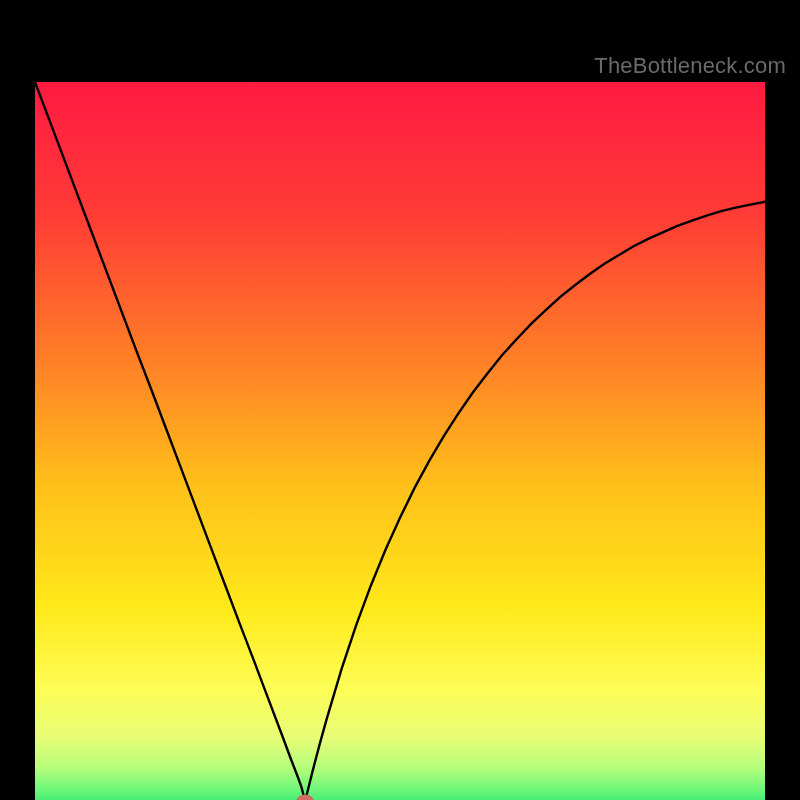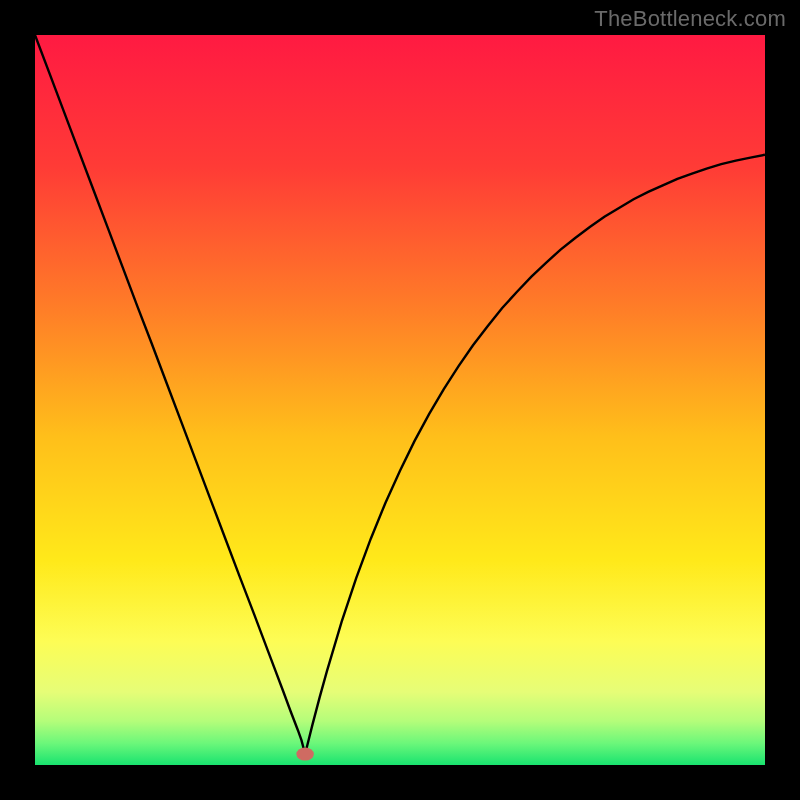--- a/index.html
+++ b/index.html
@@ -9,20 +9,21 @@
     height: 800px;
     background: #000;
     overflow: hidden;
     font-family: Arial, Helvetica, sans-serif;
   }
   .container {
     position: relative;
     width: 800px;
     height: 580px;
     background: #000;
+    margin-top: 47px;
   }
   .plot-area {
     position: absolute;
     left: 35px;
     top: 35px;
     width: 730px;
     height: 730px;
   }
   .watermark {
     position: absolute;

